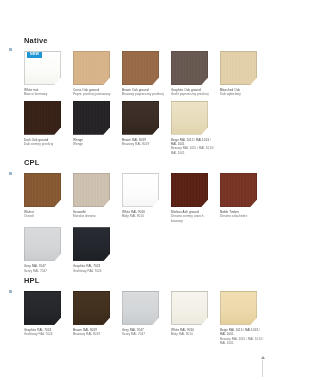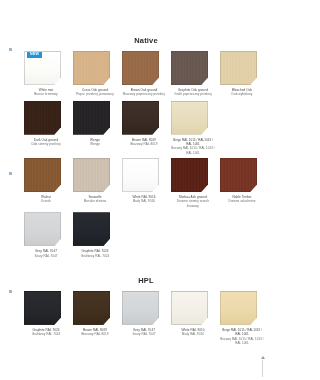--- a/index.html
+++ b/index.html
@@ -13,21 +13,21 @@
 
   .page { position:relative; width:268px; height:380px; padding:0; }
 
   
   .rail { position:absolute; left:0; top:0; width:24px; height:380px; }
   .rail-dot {
     position:absolute; left:9px; width:3px; height:3px;
     background:#9fb8cc; border-radius:0;
   }
 
-  .section { position:absolute; left:24px; width:244px;text-align:center; }
+  .section { position:absolute; left:24px; width:244px; }
 
   .section-title {
     font-size:7.5px;
     font-weight:bold;
     color:#2b2b2b;
     letter-spacing:.2px;
     margin-bottom:6px;
   }
 
   .grid { display:flex; flex-wrap:wrap; }
@@ -179,20 +179,21 @@
           </div>
           <div class="caption">
             <span class="cap-line">Beige RAL 1015 / RAL1013 / RAL 1001</span>
             <span class="cap-line sub">Bezowy RAL 1015 / RAL 1013 / RAL 1001</span>
           </div>
         </div>
       </div>
   </div>
 
   <div class="section" id="sec-cpl" style="top:158px;">
+    <div class="section-title">CPL</div>
     <div class="grid">
         <div class="cell">
           <div class="swatch-wrap">
             <div class="swatch" style="background: repeating-linear-gradient(90deg, rgb(143, 96, 56) 0px, rgb(122, 78, 43) 1px, rgb(154, 107, 64) 2px, rgb(113, 70, 40) 3px);"></div>
           </div>
           <div class="caption">
             <span class="cap-line">Walnut</span>
             <span class="cap-line sub">Orzech</span>
           </div>
         </div>

